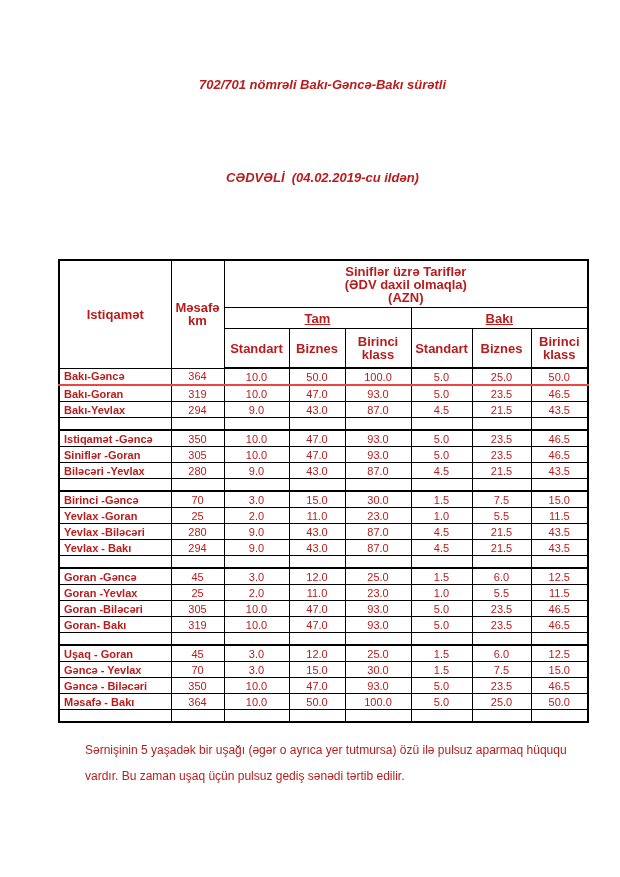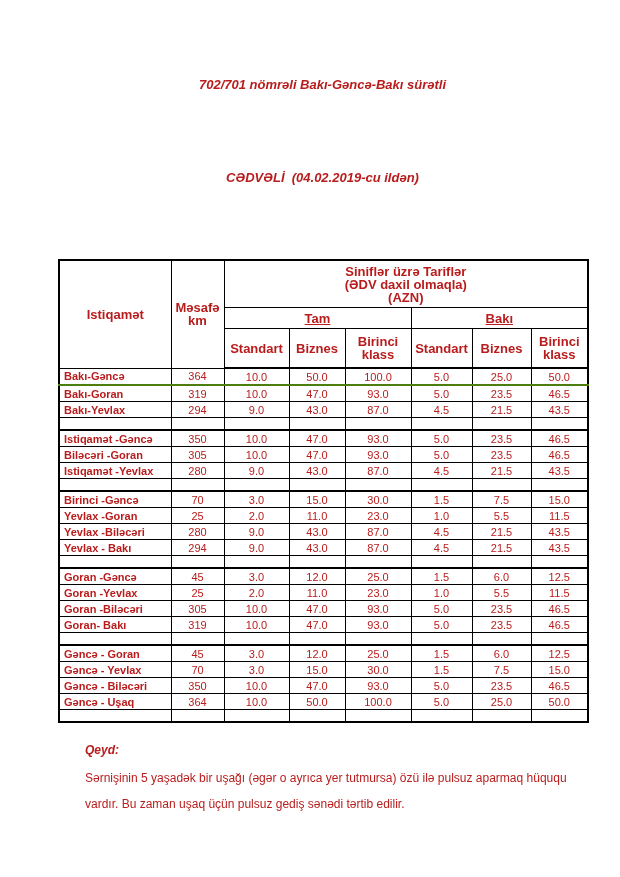--- a/index.html
+++ b/index.html
@@ -56,21 +56,21 @@
     font-size: 11px;
     text-align: center;
     vertical-align: middle;
     white-space: nowrap;
   }
   .fare-table tbody td.dir {
     text-align: left;
     padding-left: 4px;
     font-weight: bold;
   }
-  .fare-table tbody tr.first-data td { border-bottom: 2px solid #4d7c0f; }
+  .fare-table tbody tr.first-data td { border-bottom: 2px solid #ef4444; }
   .fare-table tbody tr.spacer-row td { height: 11px; border-bottom: 2px solid #000; }
 
   
   .notes {
     margin: 14px 0 0 85px;
     width: 505px;
     font-size: 12px;
     line-height: 26px;
   }
   .notes-label {
@@ -172,31 +172,31 @@
           <td class="dir">Istiqamət -Gəncə</td>
           <td>350</td>
           <td>10.0</td>
           <td>47.0</td>
           <td>93.0</td>
           <td>5.0</td>
           <td>23.5</td>
           <td>46.5</td>
         </tr>
         <tr>
-          <td class="dir">Biləcəri -Goran</td>
+          <td class="dir">Siniflər -Goran</td>
           <td>305</td>
           <td>10.0</td>
           <td>47.0</td>
           <td>93.0</td>
           <td>5.0</td>
           <td>23.5</td>
           <td>46.5</td>
         </tr>
         <tr>
-          <td class="dir">Istiqamət -Yevlax</td>
+          <td class="dir">Biləcəri -Yevlax</td>
           <td>280</td>
           <td>9.0</td>
           <td>43.0</td>
           <td>87.0</td>
           <td>4.5</td>
           <td>21.5</td>
           <td>43.5</td>
         </tr>
         <tr class="spacer-row">
           <td></td>
@@ -302,21 +302,21 @@
           <td></td>
           <td></td>
           <td></td>
           <td></td>
           <td></td>
           <td></td>
           <td></td>
           <td></td>
         </tr>
         <tr>
-          <td class="dir">Gəncə - Goran</td>
+          <td class="dir">Uşaq - Goran</td>
           <td>45</td>
           <td>3.0</td>
           <td>12.0</td>
           <td>25.0</td>
           <td>1.5</td>
           <td>6.0</td>
           <td>12.5</td>
         </tr>
         <tr>
           <td class="dir">Gəncə - Yevlax</td>
@@ -332,21 +332,21 @@
           <td class="dir">Gəncə - Biləcəri</td>
           <td>350</td>
           <td>10.0</td>
           <td>47.0</td>
           <td>93.0</td>
           <td>5.0</td>
           <td>23.5</td>
           <td>46.5</td>
         </tr>
         <tr>
-          <td class="dir">Gəncə - Uşaq</td>
+          <td class="dir">Məsafə - Bakı</td>
           <td>364</td>
           <td>10.0</td>
           <td>50.0</td>
           <td>100.0</td>
           <td>5.0</td>
           <td>25.0</td>
           <td>50.0</td>
         </tr>
         <tr class="spacer-row">
           <td></td>
@@ -355,19 +355,18 @@
           <td></td>
           <td></td>
           <td></td>
           <td></td>
           <td></td>
         </tr>
       </tbody>
   </table>
 
   <div class="notes">
-    <div class="notes-label">Qeyd:</div>
     <div>
         <p>Sərnişinin 5 yaşadək bir uşağı (əgər o ayrıca yer tutmursa) özü ilə pulsuz aparmaq hüququ vardır. Bu zaman uşaq üçün pulsuz gediş sənədi tərtib edilir.</p>
       </div>
   </div>
 
 </div>
 
 </body></html>

